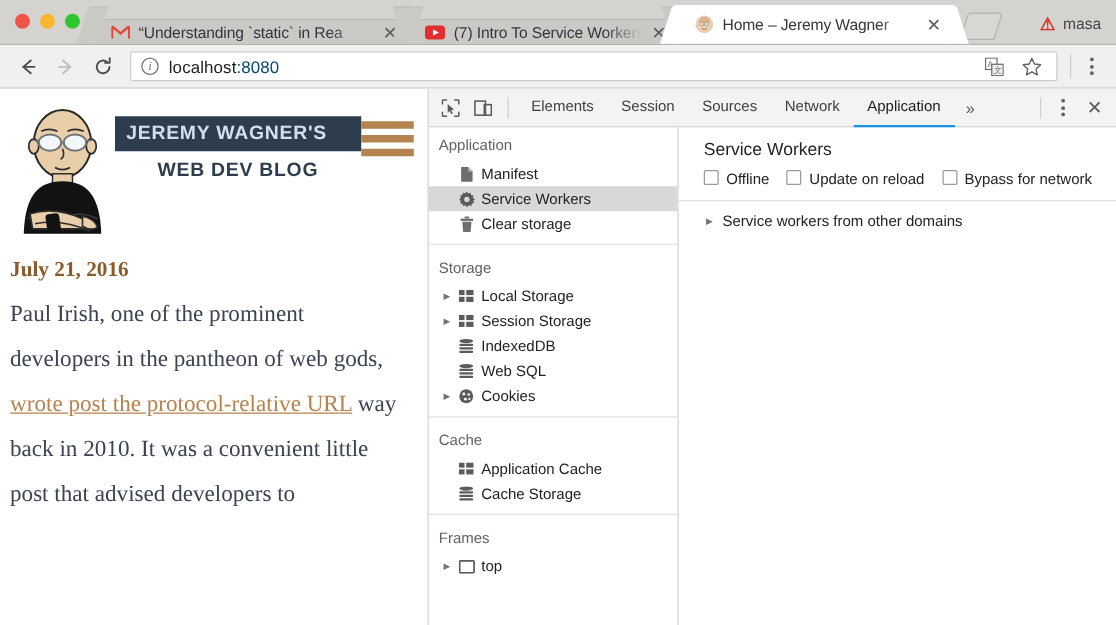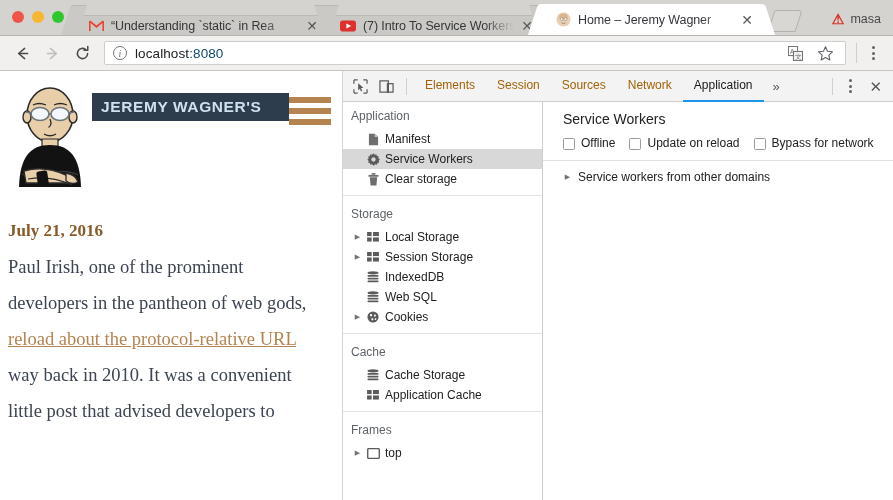--- a/index.html
+++ b/index.html
@@ -194,21 +194,21 @@
     font-size: 27px; line-height: 1.33;
     color: #3b4450;
     margin-top: 26px;
     letter-spacing: -0.2px;
   }
   .post-date {
     font-family: "Liberation Serif", serif;
     font-weight: bold;
     font-size: 17px;
     color: #8a5a28;
-    margin-top: 26px;
+    margin-top: 11px;
   }
   .post-body {
     font-family: "Liberation Serif", serif;
     font-size: 18.5px;
     line-height: 1.95;
     color: #3b4450;
     margin-top: 8px;
   }
   .post-body a {
     color: #b5834f;
@@ -233,21 +233,21 @@
   .dt-tool-icon {
     width: 26px; height: 26px;
     display: flex; align-items: center; justify-content: center;
     color: #5a5a5a;
   }
   .dt-sep { width: 1px; height: 17px; background: #cfcfcf; margin: 0 7px; }
   .dt-tabs { display: flex; align-items: stretch; height: 31px; }
   .dt-tab {
     display: flex; align-items: center;
     padding: 0 11px;
-    font-size: 12px; color: #a16207;
+    font-size: 12px; color: #404040;
     border-bottom: 2px solid transparent;
     white-space: nowrap;
   }
   .dt-tab.active { color: #1a1a1a; border-bottom-color: #1a94e8; }
   .dt-more { padding: 0 9px; display: flex; align-items: center; color: #5a5a5a; font-size: 13px; }
   .dt-right { margin-left: auto; display: flex; align-items: center; }
   .dt-vsep { width: 1px; height: 17px; background: #cfcfcf; margin: 0 5px; }
   .dt-close { font-size: 15px; color: #5a5a5a; padding: 0 7px; line-height: 1; }
 
   .dt-body { flex: 1; display: flex; min-height: 0; }
@@ -287,21 +287,21 @@
   }
   .tree-label { font-size: 12px; }
 
   .dt-panel { flex: 1; min-width: 0; background: #fff; overflow: hidden; }
   .sw-header {
     padding: 9px 0 10px 20px;
     border-bottom: 1px solid #e0e0e0;
   }
   .sw-title { font-size: 14px; color: #222; margin-bottom: 9px; }
   .sw-opts { display: flex; align-items: center; gap: 14px; }
-  .sw-opt { display: flex; align-items: flex-end; gap: 6px; font-size: 12px; color: #222; }
+  .sw-opt { display: flex; align-items: flex-start; gap: 6px; font-size: 12px; color: #222; }
   .cbox {
     width: 12px; height: 12px; flex: 0 0 12px;
     border: 1px solid #9a9a9a; border-radius: 1.5px; background: #fff;
   }
   .sw-other {
     display: flex; align-items: center;
     padding: 9px 0 0 18px;
     font-size: 12px; color: #222;
   }
   .sw-other .tw { margin-right: 4px; }
@@ -455,31 +455,32 @@
               <path d="M20 96 q22 -4 44 6" fill="none" stroke="#2b2b2b" stroke-width="1.2"></path>
 
               <rect x="29" y="88" width="11" height="15" rx="2.5" fill="#121212" transform="rotate(-8 34 95)"></rect>
 
               <path d="M58 90 q10 2 12 9 q-6 3 -12 -1 Z" fill="#e8cfa9" stroke="#2b2b2b" stroke-width="1.3"></path>
             </svg>
           </div>
 
           <div class="brand">
             <span class="brand-top">JEREMY WAGNER'S</span>
+            <span class="brand-bottom">WEB DEV BLOG</span>
           </div>
 
           <div class="hamburger">
             <span></span>
             <span></span>
             <span></span>
           </div>
         </div>
 
         <div class="post-date">July 21, 2016</div>
-        <p class="post-body"><span>Paul Irish, one of the prominent developers in the pantheon of web gods, </span><a href="#">reload about the protocol-relative URL</a><span> way back in 2010. It was a convenient little post that advised developers to</span></p>
+        <p class="post-body"><span>Paul Irish, one of the prominent developers in the pantheon of web gods, </span><a href="#">wrote post the protocol-relative URL</a><span> way back in 2010. It was a convenient little post that advised developers to</span></p>
       </div>
     </div>
 
     <div class="devtools">
 
       <div class="dt-toolbar">
         <span class="dt-tool-icon">
           <svg width="15" height="15" viewBox="0 0 16 16">
             <path d="M1 1 h4 M11 1 h4 M15 1 v4 M15 11 v4 M15 15 h-4 M5 15 H1 M1 15 v-4 M1 5 V1" fill="none" stroke="#5a5a5a" stroke-width="1.3"></path>
             <path d="M5.5 4.5 L11 9.3 L8.4 9.8 L9.9 12.6 L8.6 13.3 L7.2 10.5 L5.5 12.2 Z" fill="#5a5a5a"></path>
@@ -634,41 +635,41 @@
               <span class="tree-label">Cookies</span>
             </div>
           </div>
 
           <div class="tree-group">
             <div class="tree-header">Cache</div>
 
             <div class="tree-item">
               <span class="tw empty">▶</span>
               <span class="ti">
+                <svg width="12" height="10" viewBox="0 0 13 11">
+                  <rect x="0" y="0" width="5" height="4.5" fill="#5b5b5b"></rect>
+                  <rect x="6.5" y="0" width="6.5" height="4.5" fill="#5b5b5b"></rect>
+                  <rect x="0" y="6" width="5" height="4.5" fill="#5b5b5b"></rect>
+                  <rect x="6.5" y="6" width="6.5" height="4.5" fill="#5b5b5b"></rect>
+                </svg>
+              </span>
+              <span class="tree-label">Application Cache</span>
+            </div>
+
+            <div class="tree-item">
+              <span class="tw empty">▶</span>
+              <span class="ti">
                 <svg width="12" height="12" viewBox="0 0 13 13">
                   <ellipse cx="6.5" cy="2" rx="6" ry="1.8" fill="#5b5b5b"></ellipse>
                   <rect x="0.5" y="4.4" width="12" height="1.9" rx="0.9" fill="#5b5b5b"></rect>
                   <rect x="0.5" y="7.4" width="12" height="1.9" rx="0.9" fill="#5b5b5b"></rect>
                   <rect x="0.5" y="10.4" width="12" height="1.9" rx="0.9" fill="#5b5b5b"></rect>
                 </svg>
               </span>
               <span class="tree-label">Cache Storage</span>
-            </div>
-
-            <div class="tree-item">
-              <span class="tw empty">▶</span>
-              <span class="ti">
-                <svg width="12" height="10" viewBox="0 0 13 11">
-                  <rect x="0" y="0" width="5" height="4.5" fill="#5b5b5b"></rect>
-                  <rect x="6.5" y="0" width="6.5" height="4.5" fill="#5b5b5b"></rect>
-                  <rect x="0" y="6" width="5" height="4.5" fill="#5b5b5b"></rect>
-                  <rect x="6.5" y="6" width="6.5" height="4.5" fill="#5b5b5b"></rect>
-                </svg>
-              </span>
-              <span class="tree-label">Application Cache</span>
             </div>
           </div>
 
           <div class="tree-group">
             <div class="tree-header">Frames</div>
 
             <div class="tree-item">
               <span class="tw">▶</span>
               <span class="ti">
                 <svg width="13" height="11" viewBox="0 0 14 12">

